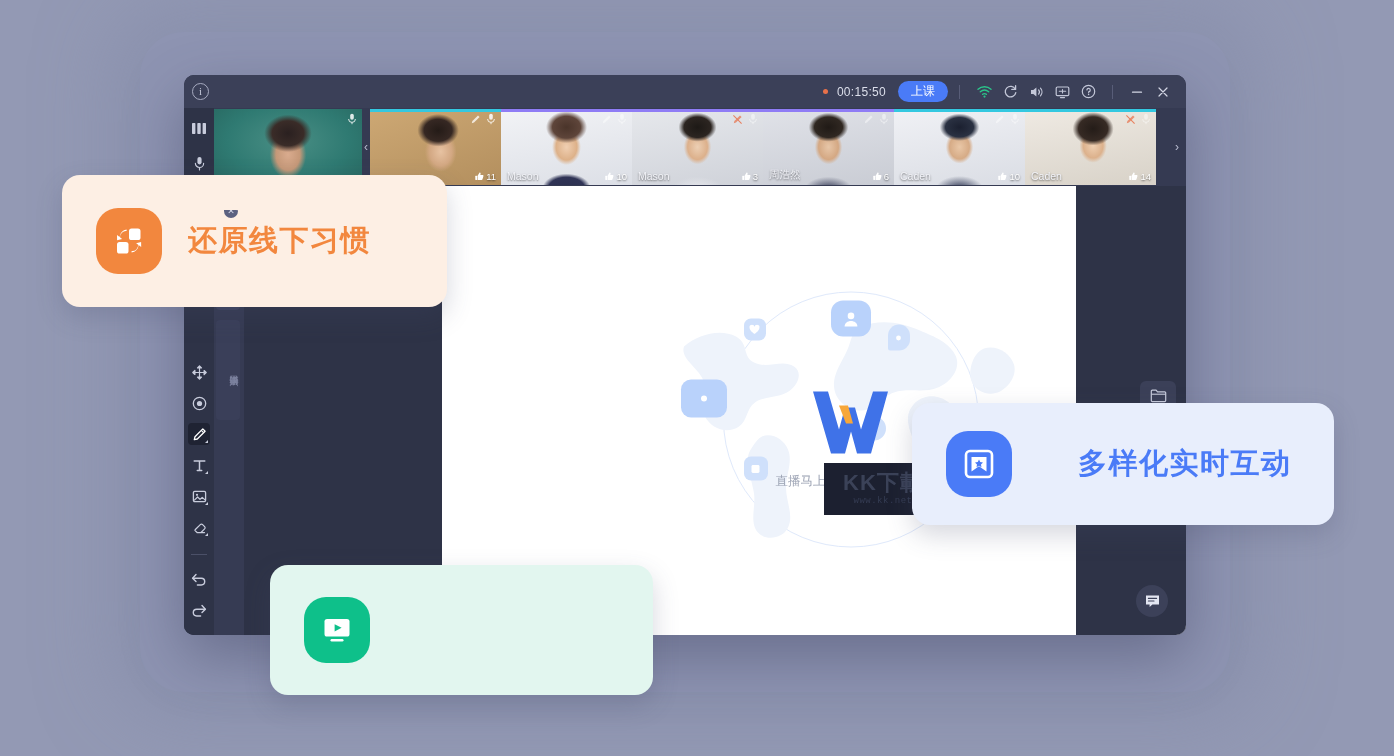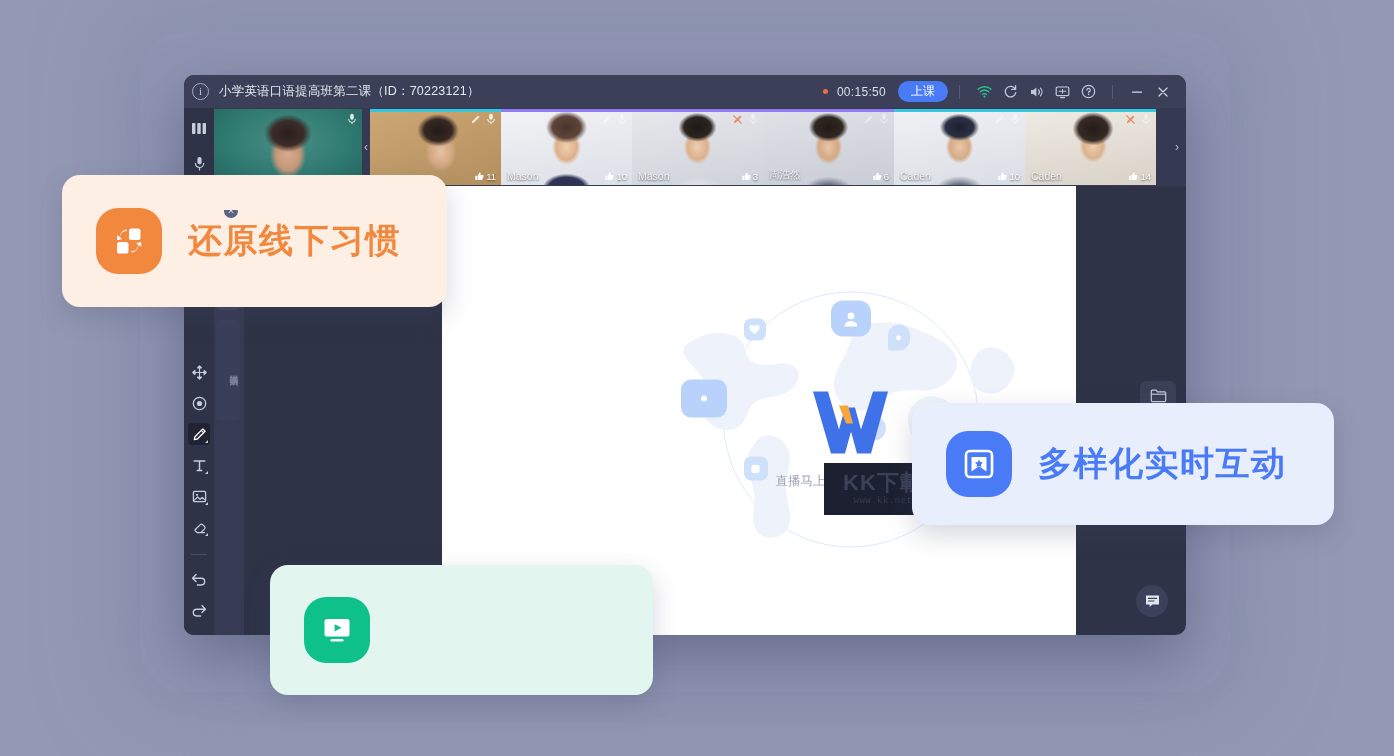--- a/index.html
+++ b/index.html
@@ -186,43 +186,42 @@
   .callout {
     position: absolute; display: flex; align-items: center;
     border-radius: 18px; padding: 0 34px 0 34px;
     box-shadow: 0 10px 26px rgba(70,74,105,0.22);
   }
   .callout .c-ico {
     width: 66px; height: 66px; border-radius: 22px;
     display: flex; align-items: center; justify-content: center; flex: 0 0 auto;
   }
   .callout .c-text {
-    margin-left: 26px; font-size: 34px; font-weight: bold; letter-spacing: 1.5px;
+    margin-left: 26px; font-size: 29px; font-weight: bold; letter-spacing: 1.5px;
     white-space: nowrap;
   }
   #callout-orange { left: 62px; top: 175px; width: 385px; height: 132px; background: #fdefe4; }
   #callout-orange .c-ico { background: #f2873e; }
   #callout-orange .c-text { color: #f2873e; }
-  #callout-blue { left: 912px; top: 403px; width: 422px; height: 122px; background: #e8eefc; }
+  #callout-blue { left: 912px; top: 403px; width: 422px; height: 122px; background: #e8eefc; gap: 40px; }
   #callout-blue .c-ico { background: #4a7bf7; }
   #callout-blue .c-text { color: #4a7bf7; }
   #callout-green { left: 270px; top: 565px; width: 383px; height: 130px; background: #e2f6ef; }
   #callout-green .c-ico { background: #0ec08a; }
   #callout-green .c-text { color: #0ec08a; }
 </style>
 </head>
 <body>
 
 <div class="ambient"></div>
 
 <div class="app-window">
 
   <div class="titlebar">
     <div class="info-icon">i</div>
-    <div class="title-text">小学英语口语提高班第二课（ID：70223121）</div>
 
     <div class="tb-right">
       <div class="rec-dot"></div>
       <div class="timer">00:15:50</div>
       <button class="class-btn">上课</button>
       <div class="tb-sep"></div>
 
       <div class="tb-ico">
         <svg width="15" height="12" viewBox="0 0 15 12">
             <path d="M1 3.2A10 10 0 0 1 14 3.2" stroke="#2bc48a" stroke-width="1.4" fill="none" stroke-linecap="round"></path>

